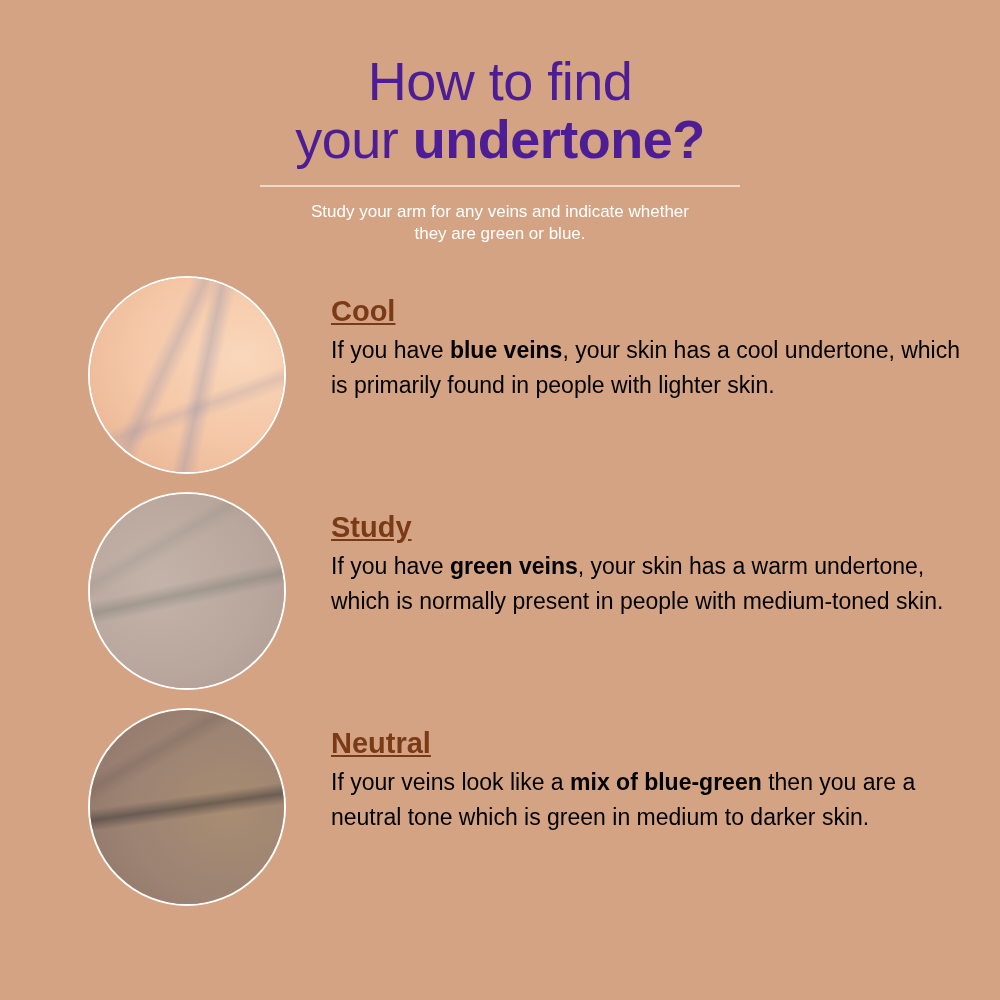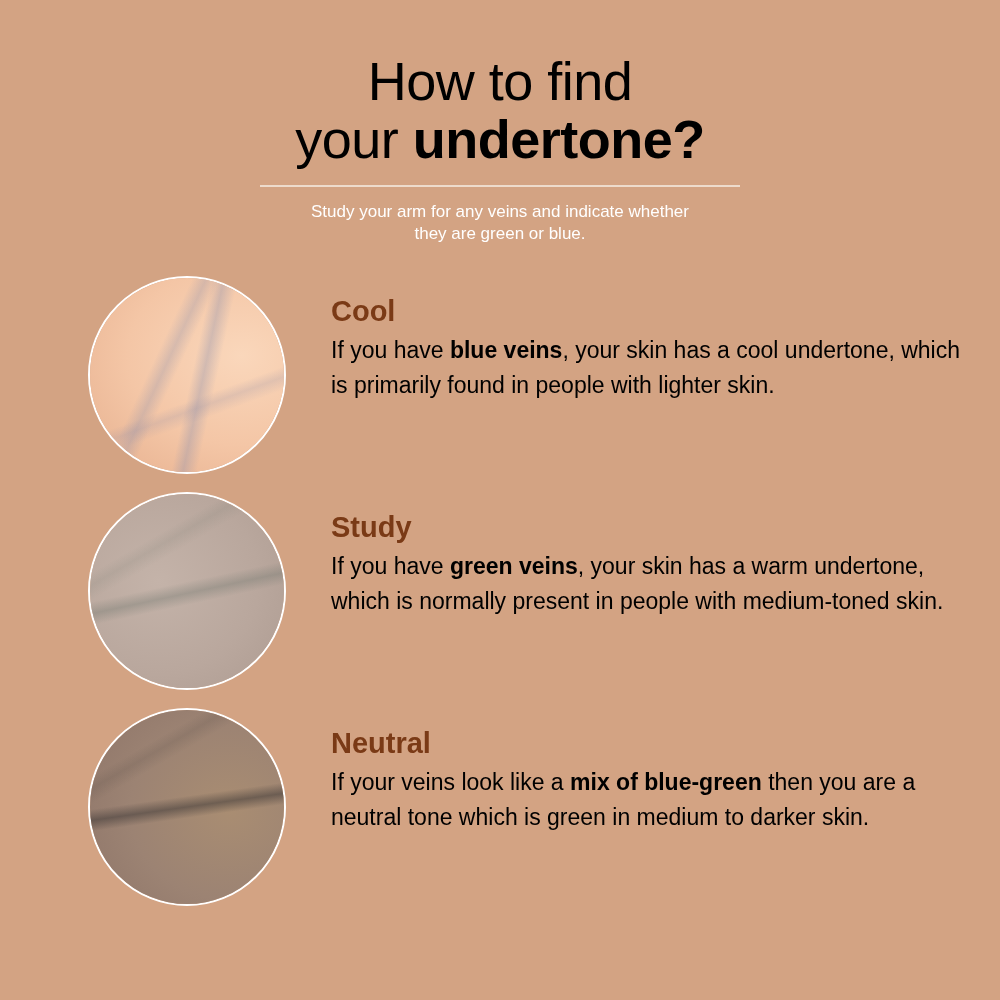--- a/index.html
+++ b/index.html
@@ -14,21 +14,21 @@
     overflow: hidden;
     position: relative;
   }
 
   
   .header {
     padding-top: 52px;
     text-align: center;
   }
   .title {
-    color: #000000;
+    color: #4c1d95;
     font-size: 54px;
     line-height: 1.08;
     letter-spacing: -0.5px;
     font-weight: 300;
     margin: 0;
   }
   .title-line {
     display: block;
     white-space: nowrap;
   }
@@ -110,20 +110,21 @@
     padding-left: 45px;
     padding-top: 18px;
     max-width: 630px;
   }
   .section-heading {
     color: #7a3a16;
     font-size: 29px;
     font-weight: 700;
     margin: 0 0 4px 0;
     line-height: 1.2;
+    text-decoration: underline;
   }
   .section-body {
     color: #000000;
     font-size: 23px;
     line-height: 1.52;
     font-weight: 400;
     margin: 0;
   }
   .section-body b {
     font-weight: 700;

